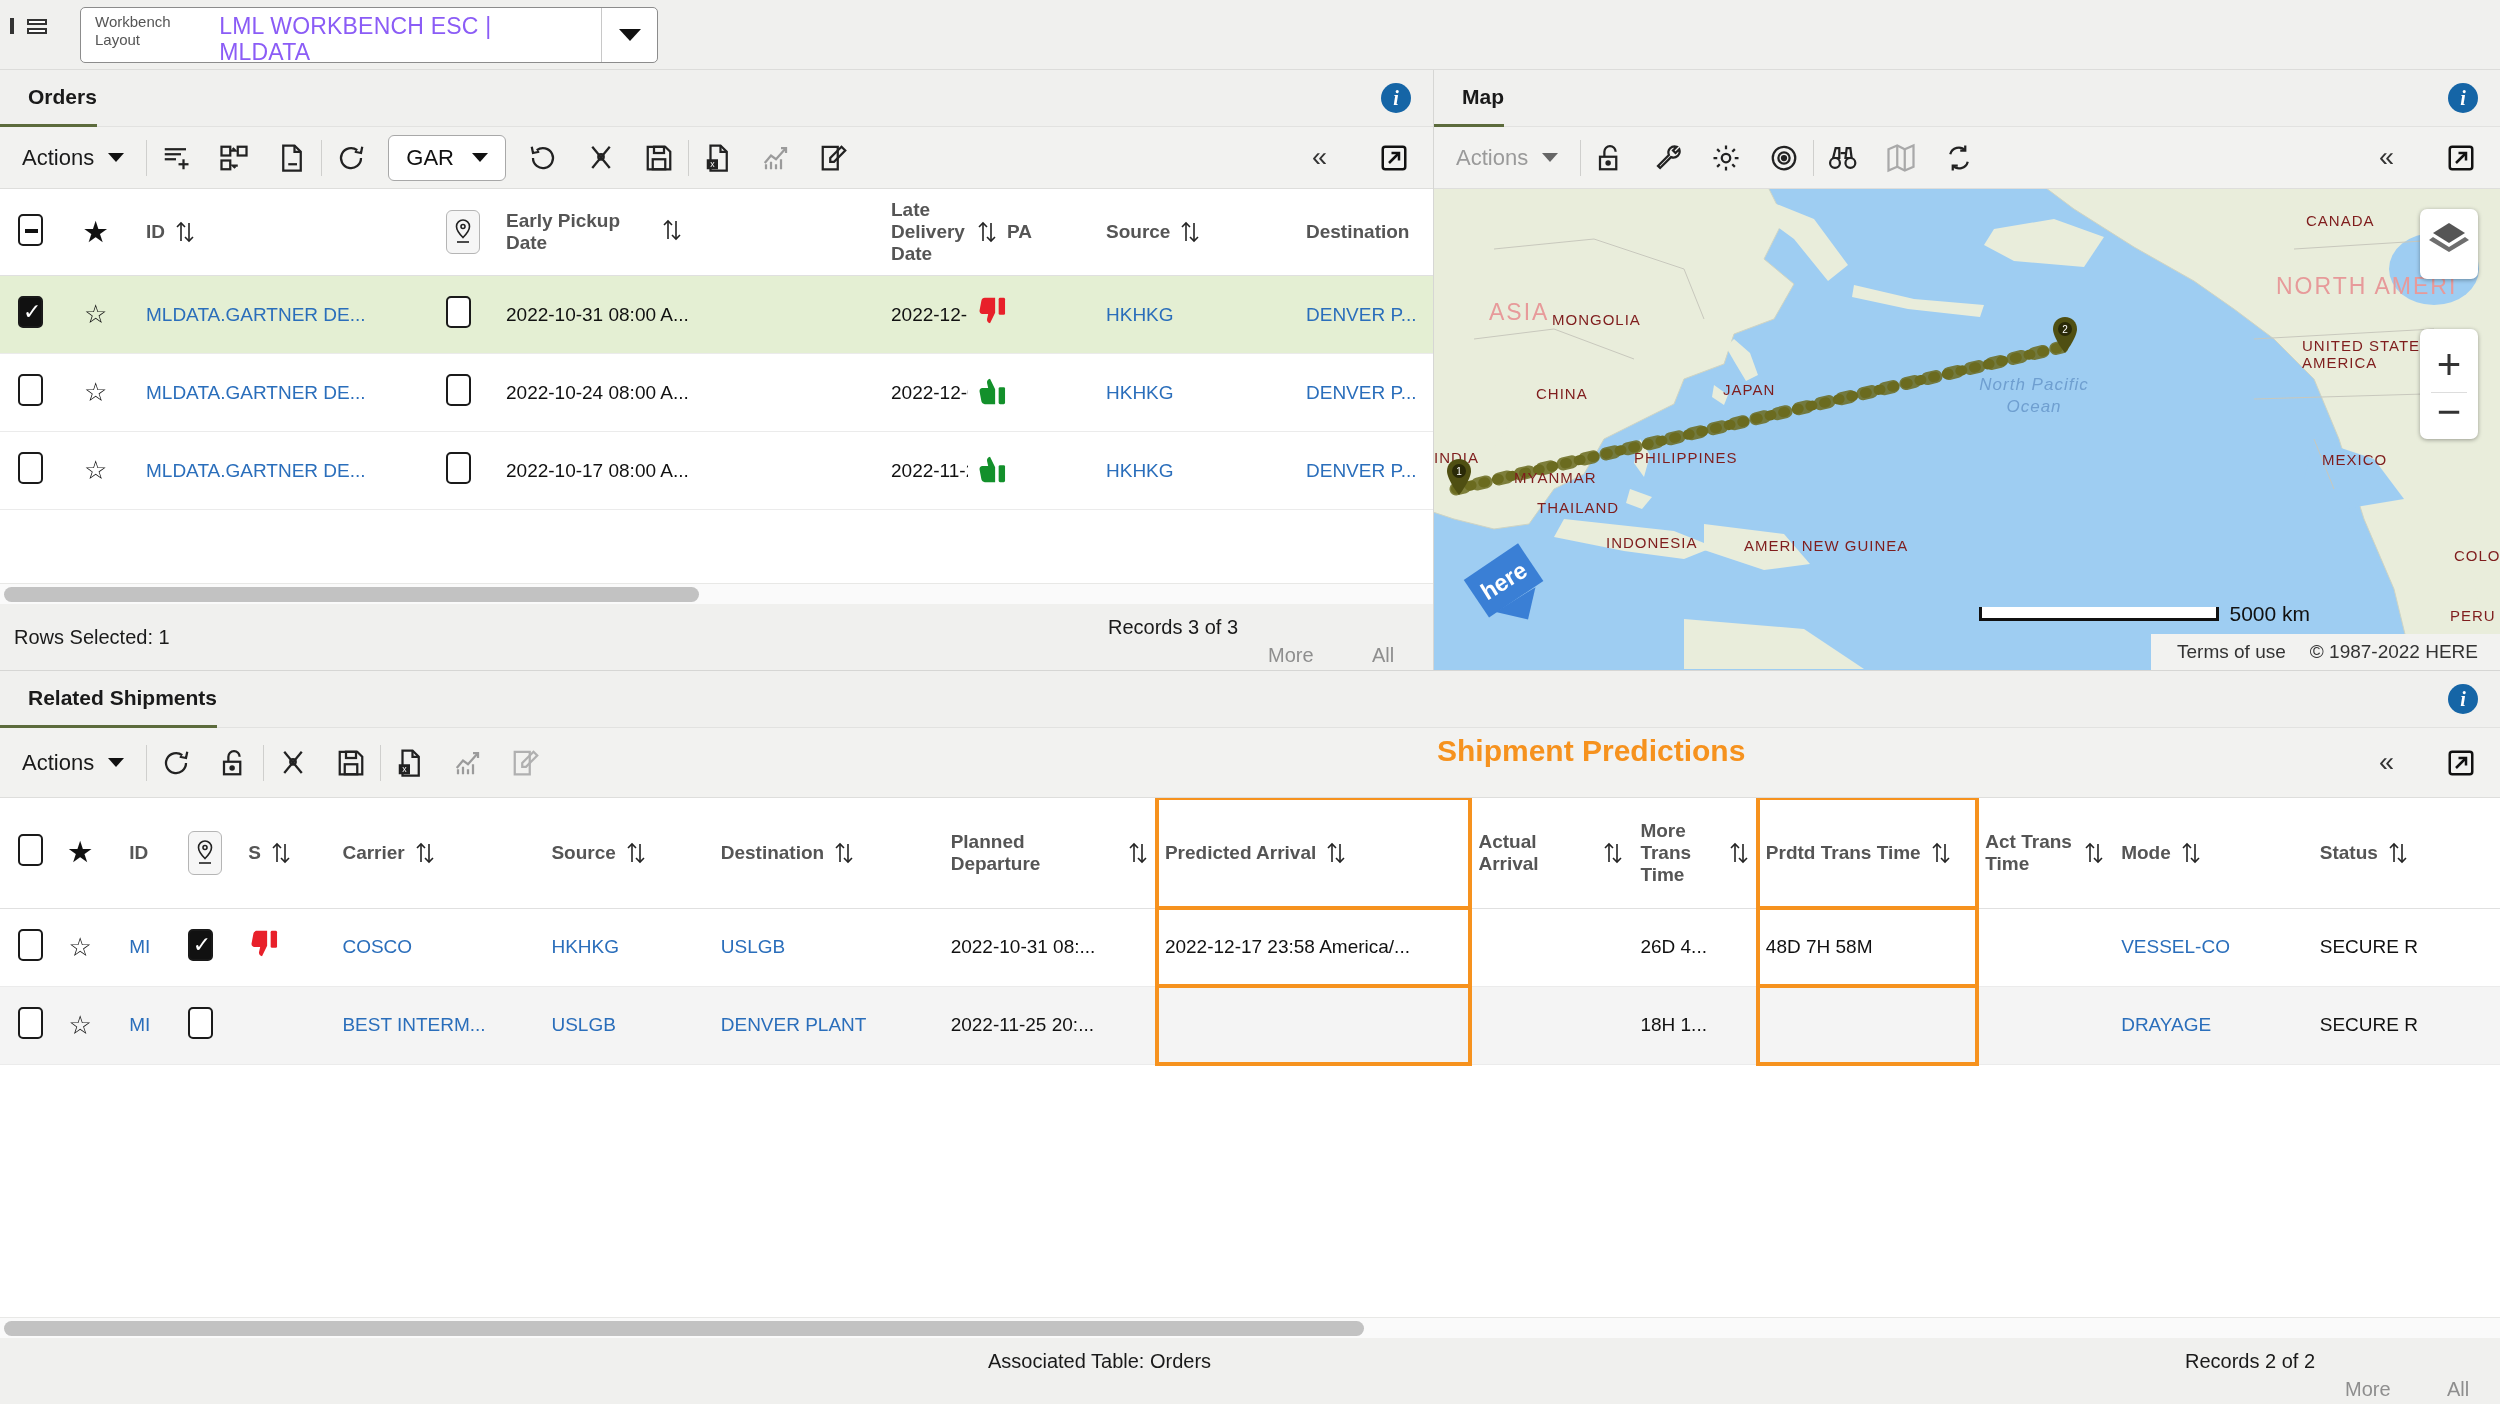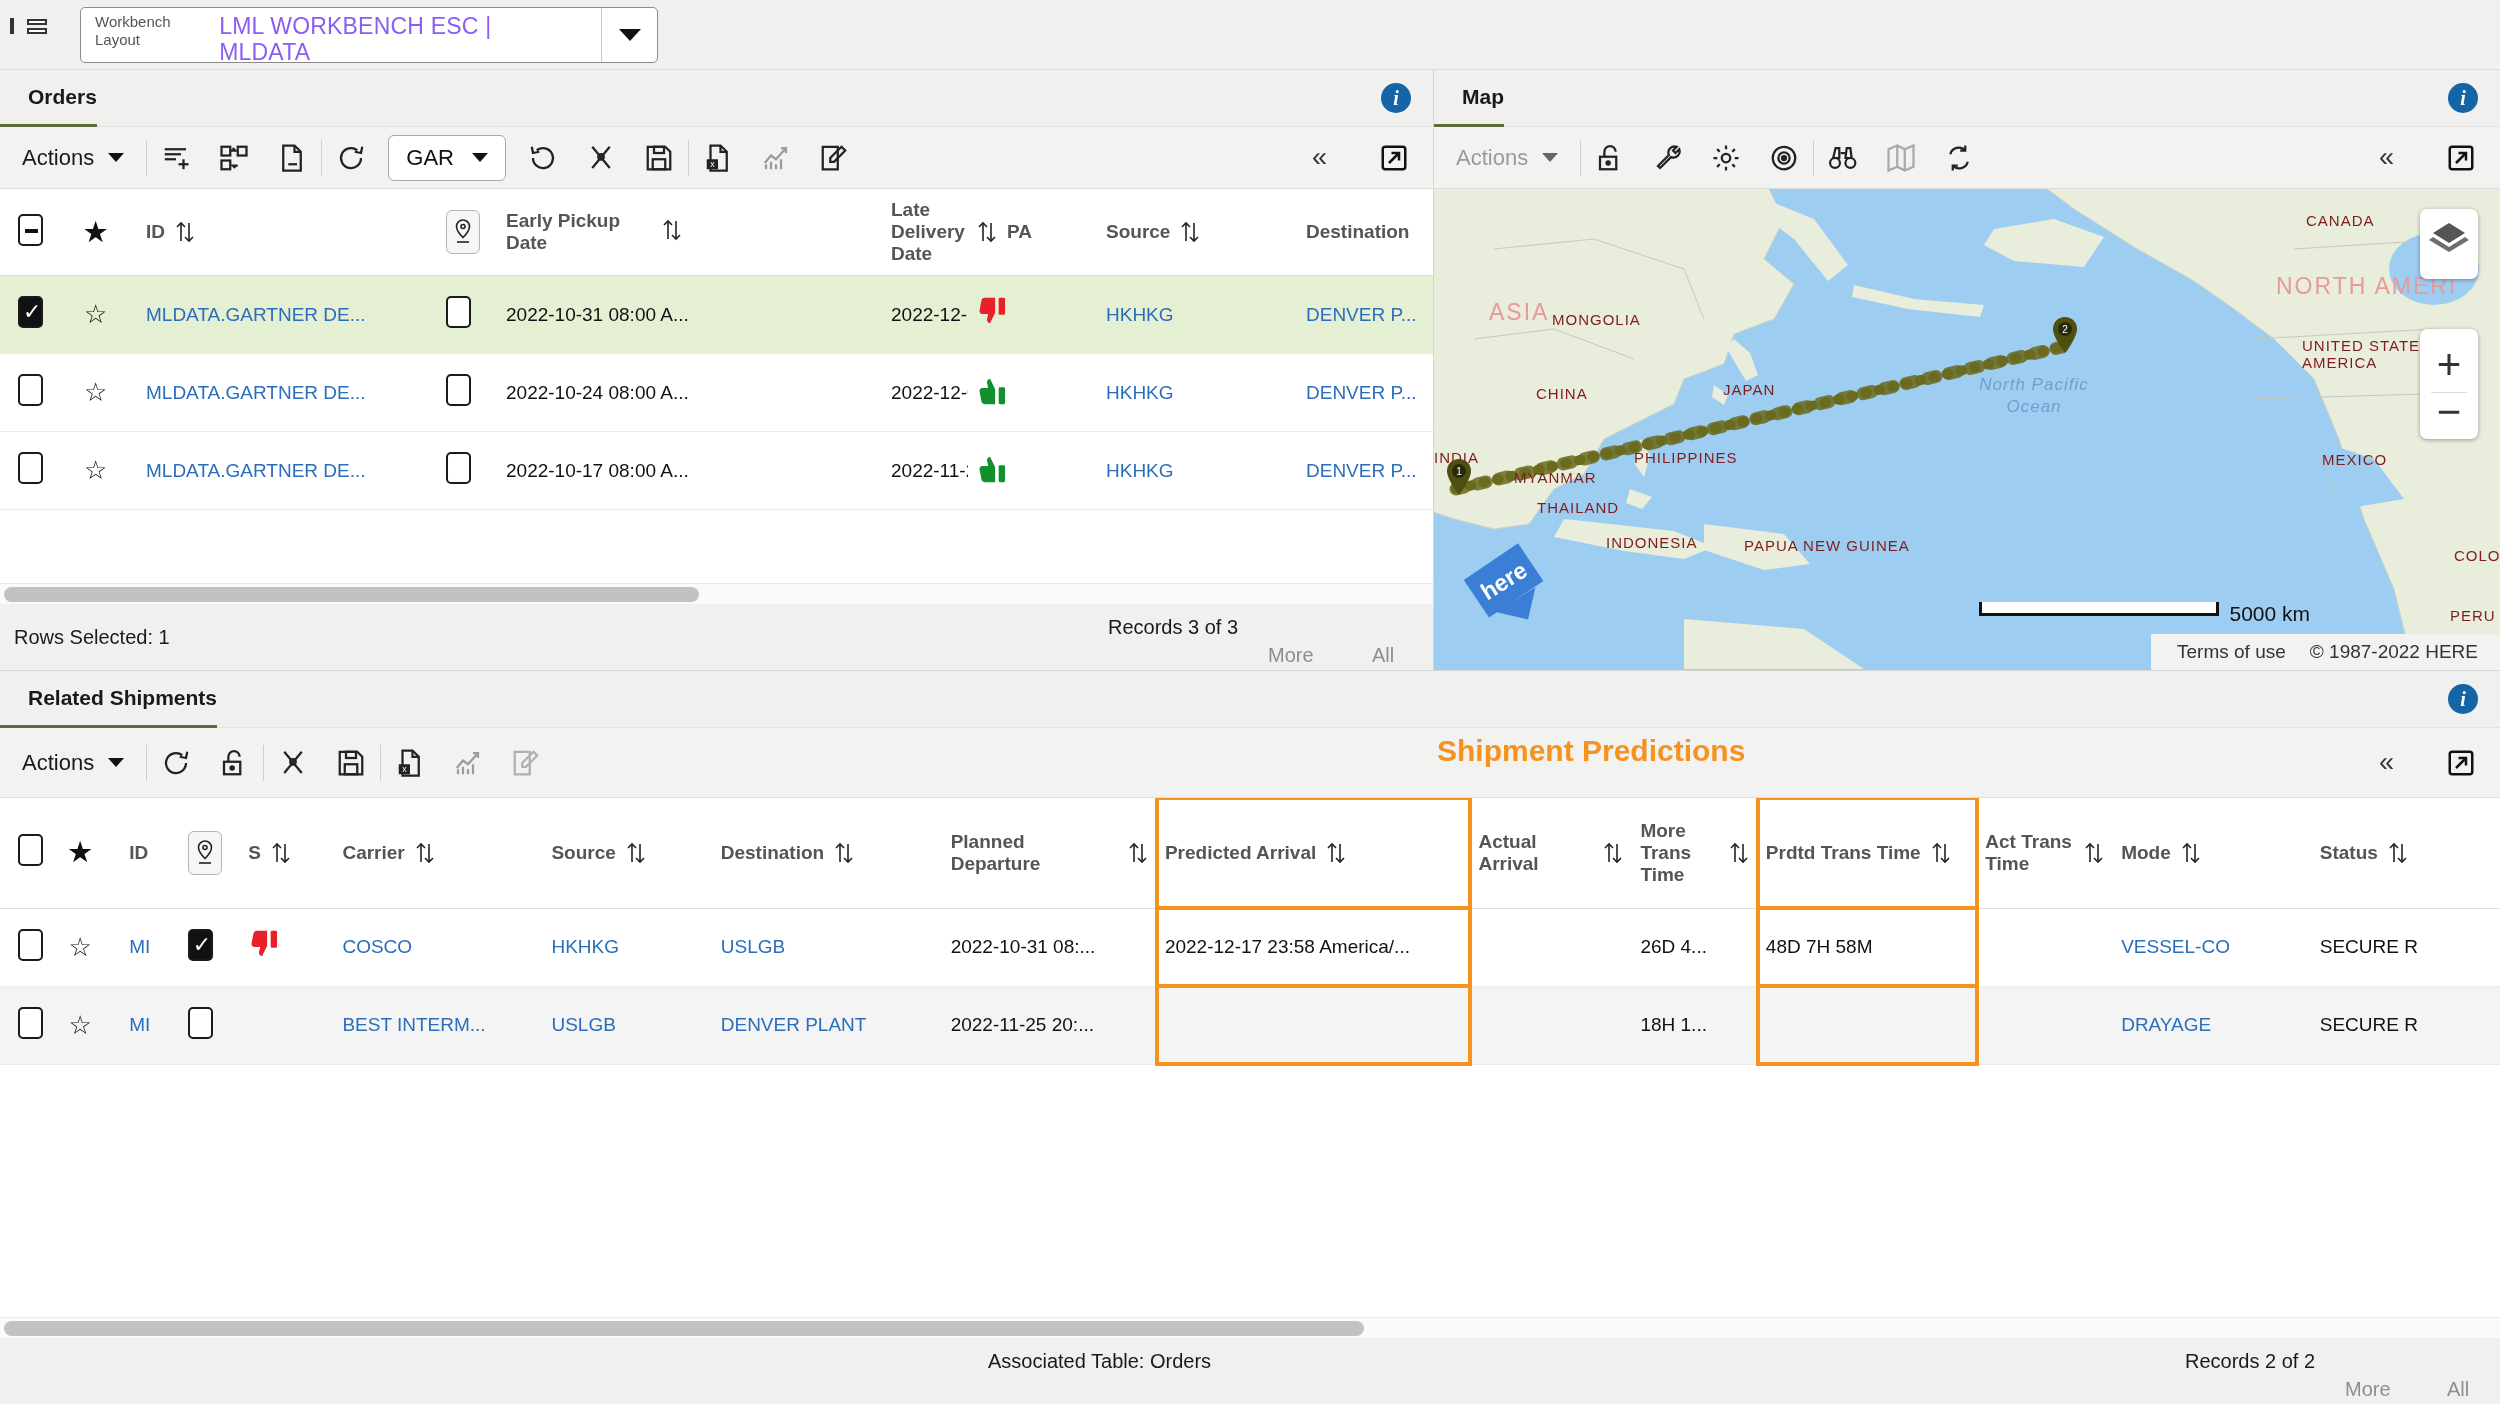--- a/index.html
+++ b/index.html
@@ -97,21 +97,21 @@
 
   
   #map-canvas{ flex:1; position:relative; overflow:hidden; background:#a0cdf0; }
   .maplabel{ position:absolute; font-size:15px; color:#7f1d1d; letter-spacing:1px; }
   .maplabel.cont{ color:#e79a9a; font-size:23px; letter-spacing:2px; }
   .maplabel.ocean{ color:#6f9fd0; font-style:italic; font-size:17px; text-align:center; }
   .map-ctrl{ position:absolute; background:#fff; border-radius:7px;
     box-shadow:0 1px 4px rgba(0,0,0,.35); display:flex; flex-direction:column;
     align-items:center; justify-content:center; cursor:pointer; }
   .map-scale{ position:absolute; right:190px; bottom:44px; display:flex;
-    align-items:flex-start; gap:10px; }
+    align-items:center; gap:10px; }
   .scale-bar{ width:240px; height:14px; border:3px solid #111; border-top:none;
     background:#fff; }
   .scale-txt{ font-size:21px; color:#111; }
   .map-terms{ position:absolute; right:0; bottom:0; background:#f2f2f0;
     padding:7px 22px 7px 26px; font-size:19px; color:#333; display:flex; gap:24px; }
   .pin{ position:absolute; width:24px; height:33px; }
   .here-logo{ position:absolute; left:36px; bottom:42px; width:78px; height:78px;
     transform:rotate(-32deg); }
 
   
@@ -519,21 +519,21 @@
           <div class="maplabel cont" style="left: 842px; top: 84px;">NORTH AMERI</div>
           <div class="maplabel" style="left: 872px; top: 23px;">CANADA</div>
           <div class="maplabel" style="left: 118px; top: 122px;">MONGOLIA</div>
           <div class="maplabel" style="left: 102px; top: 196px;">CHINA</div>
           <div class="maplabel" style="left: 282px; top: 192px; margin-left: 7px;">JAPAN</div>
           <div class="maplabel" style="left: 0px; top: 260px;">INDIA</div>
           <div class="maplabel" style="left: 80px; top: 280px;">MYANMAR</div>
           <div class="maplabel" style="left: 103px; top: 310px;">THAILAND</div>
           <div class="maplabel" style="left: 200px; top: 260px;">PHILIPPINES</div>
           <div class="maplabel" style="left: 172px; top: 345px;">INDONESIA</div>
-          <div class="maplabel" style="left: 310px; top: 348px;">PAPUA NEW GUINEA</div>
+          <div class="maplabel" style="left: 310px; top: 348px;">AMERI NEW GUINEA</div>
           <div class="maplabel" style="left: 868px; top: 148px;">UNITED STATES OF AMERICA</div>
           <div class="maplabel" style="left: 888px; top: 262px;">MEXICO</div>
           <div class="maplabel" style="left: 1020px; top: 358px;">COLOMBIA</div>
           <div class="maplabel" style="left: 1016px; top: 418px;">PERU</div>
           <div class="maplabel ocean" style="left: 540px; top: 185px; width: 120px; line-height: 22px;">North Pacific Ocean</div>
         </div>
 
       <div class="pin" style="left:12px; top:270px;">
         <svg width="26" height="36" viewBox="0 0 26 36">
           <path d="M13 0C6 0 1 5 1 12c0 9 12 24 12 24s12-15 12-24C25 5 20 0 13 0z" fill="#4f4f12"></path>

